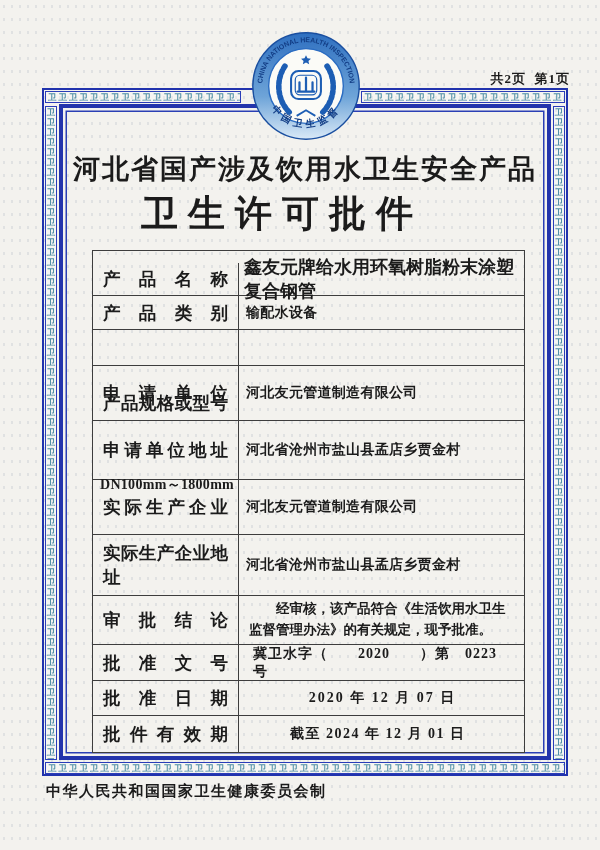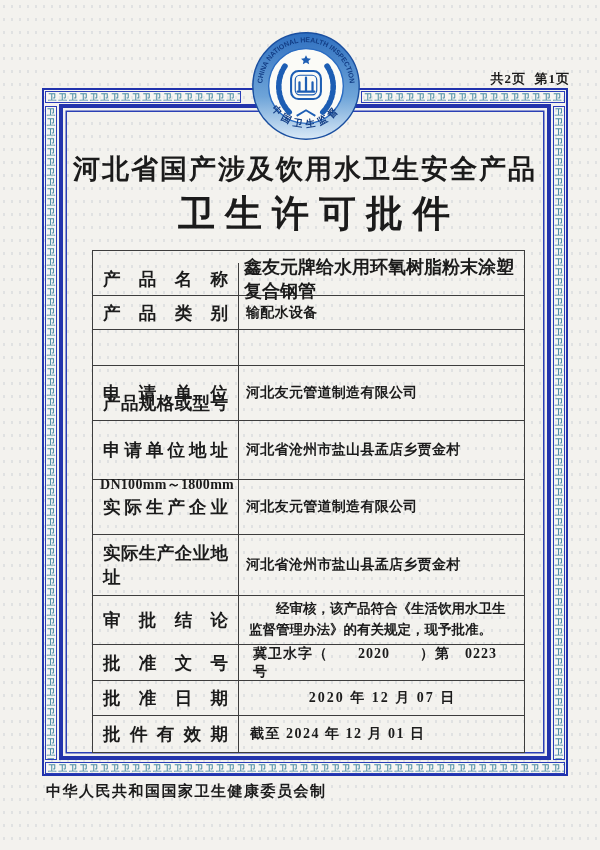--- a/index.html
+++ b/index.html
@@ -40,29 +40,29 @@
   }
   
   .emblem{position:absolute;left:250px;top:30px;width:112px;height:112px;}
   
   .title1{
     position:absolute;left:42px;top:151px;width:526px;text-align:center;
     font-size:27px;font-weight:bold;letter-spacing:2px;
   }
   .title2{
     position:absolute;left:42px;top:189px;width:470px;text-align:center;
-    font-size:37px;font-weight:bold;letter-spacing:10px;text-indent:10px;padding-left:37px;
+    font-size:37px;font-weight:bold;letter-spacing:10px;text-indent:10px;
   }
   
   .dtable{
     position:absolute;left:92px;top:250px;width:433px;
     border:1.5px solid #3d3d3d;box-sizing:border-box;
   }
   .trow{display:flex;border-bottom:1px solid #3d3d3d;box-sizing:border-box;}
-  .trow:last-child{border-bottom:none;}
+  .trow:last-child{border-bottom:none;gap:40px;}
   .trow:nth-child(1){height:33px;margin-top:12px;}
   .trow:nth-child(2){height:34px;}
   .trow:nth-child(3){height:36px;flex-direction:column;}
   .trow:nth-child(4){height:55px;}
   .trow:nth-child(5){height:59px;}
   .trow:nth-child(6){height:55px;}
   .trow:nth-child(7){height:61px;}
   .trow:nth-child(8){height:49px;}
   .trow:nth-child(9){height:36px;}
   .trow:nth-child(10){height:35px;}

